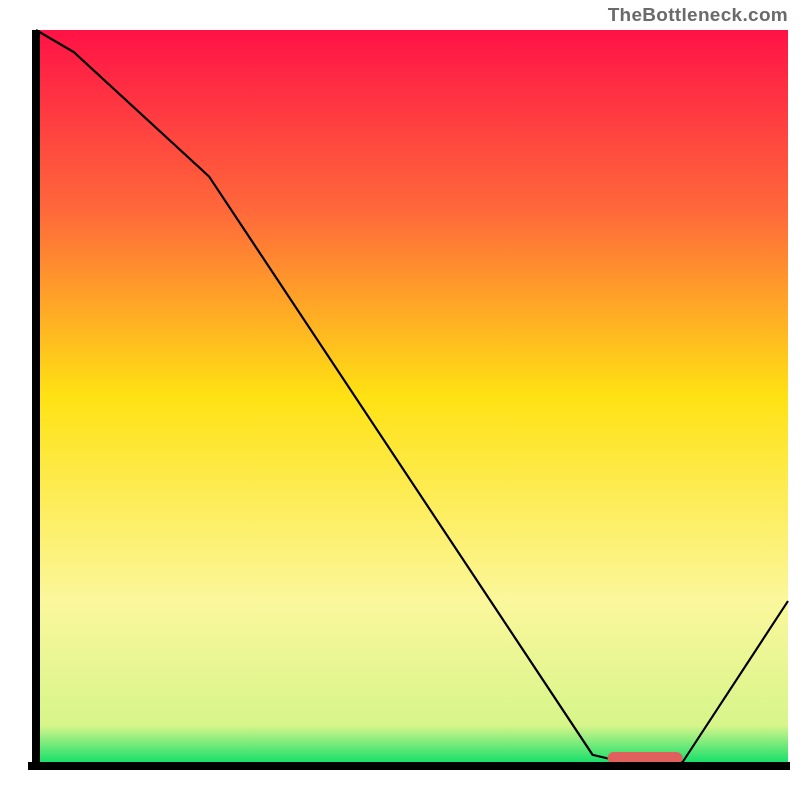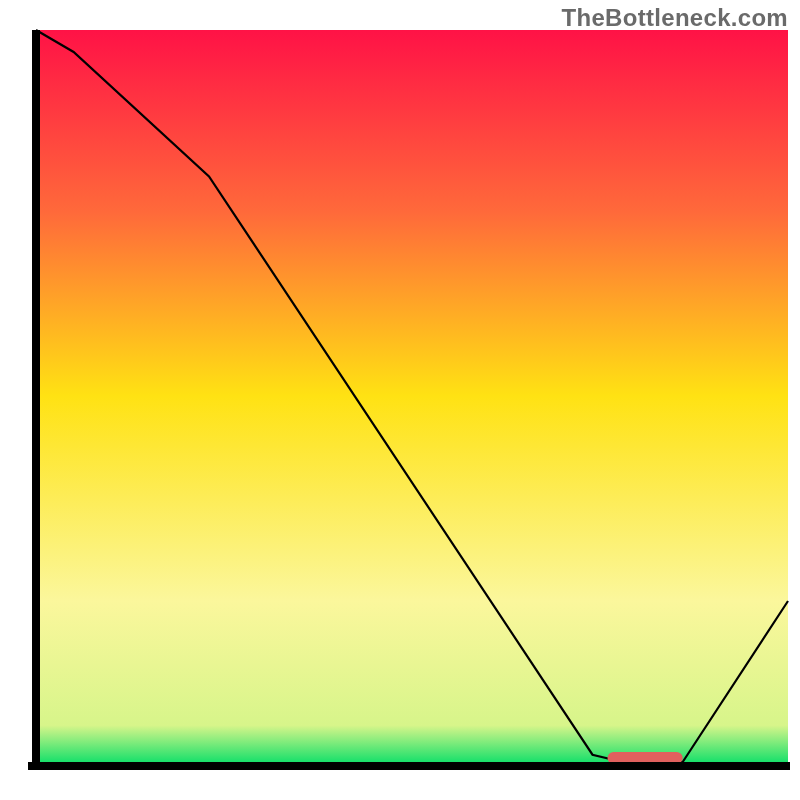--- a/index.html
+++ b/index.html
@@ -12,21 +12,21 @@
   }
   .container {
     position: relative;
     width: 800px;
     height: 800px;
   }
   .watermark {
     position: absolute;
     top: 4px;
     right: 12px;
-    font-size: 24px;
+    font-size: 19px;
     font-weight: 600;
     color: #6a6a6a;
     letter-spacing: 0.3px;
   }
   svg {
     display: block;
   }
 </style>
 </head>
 <body>

